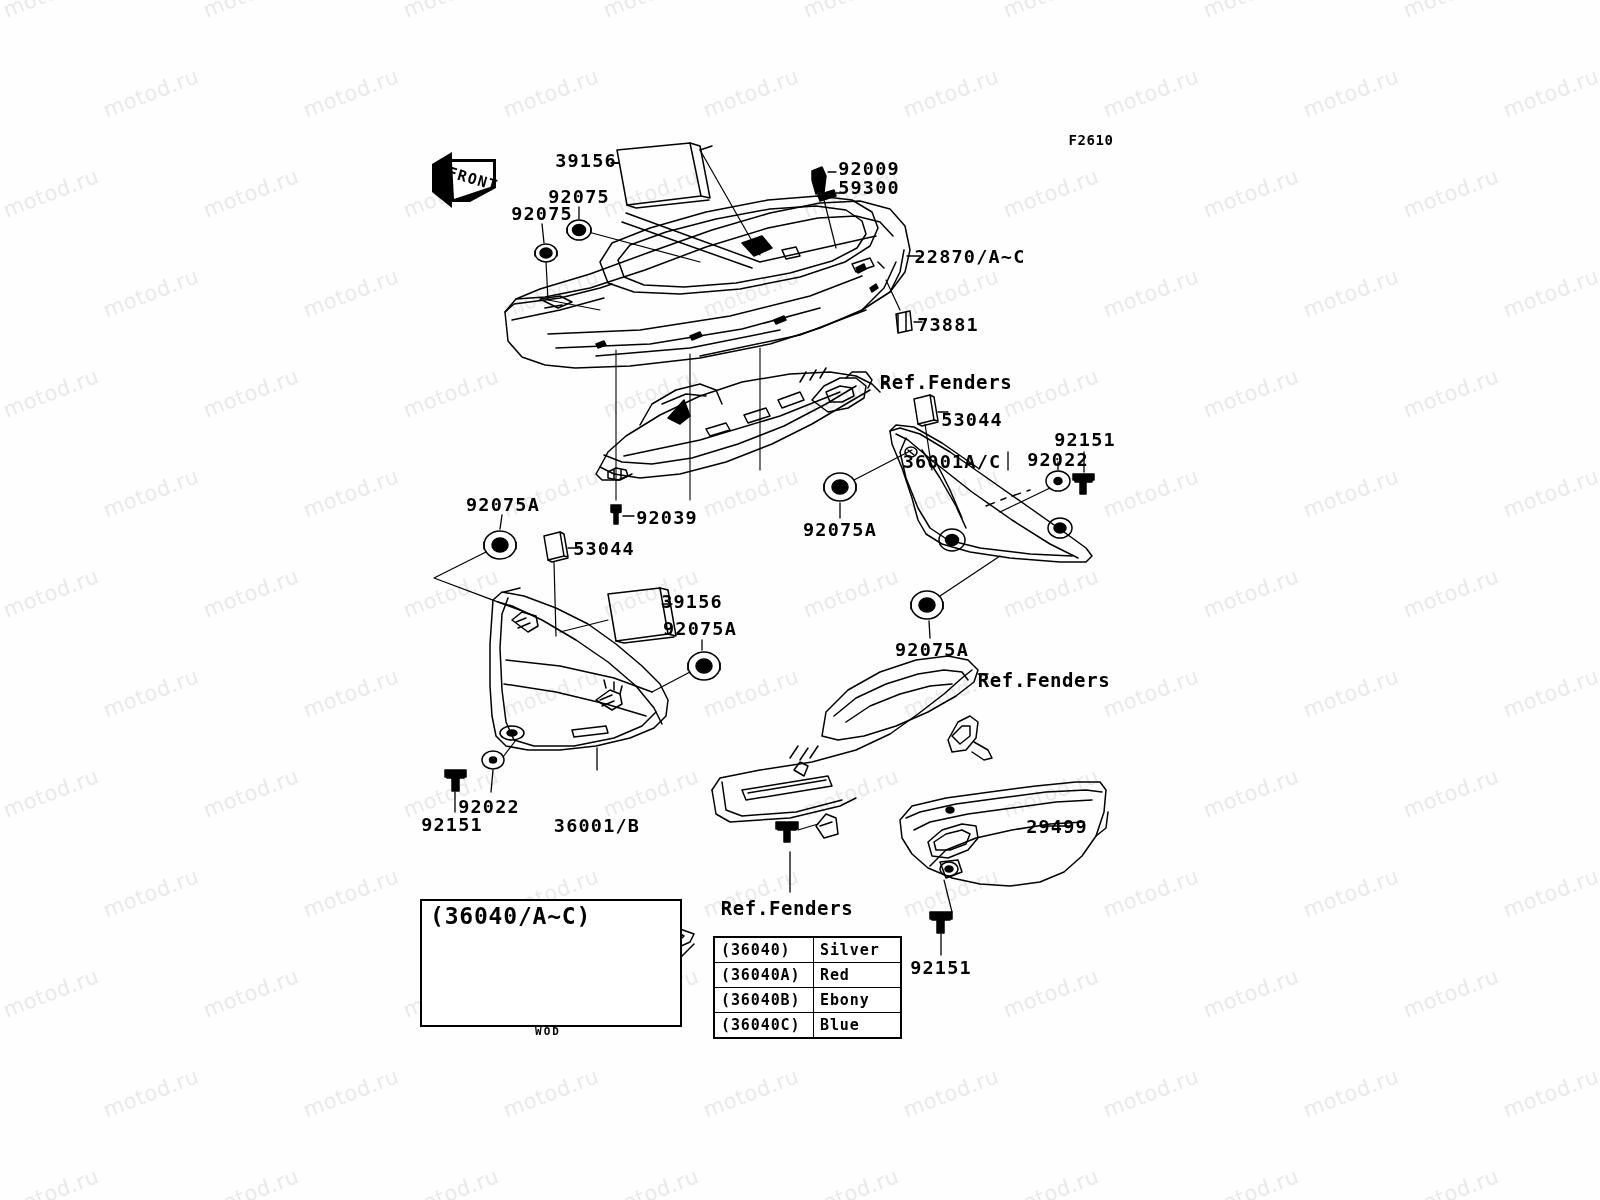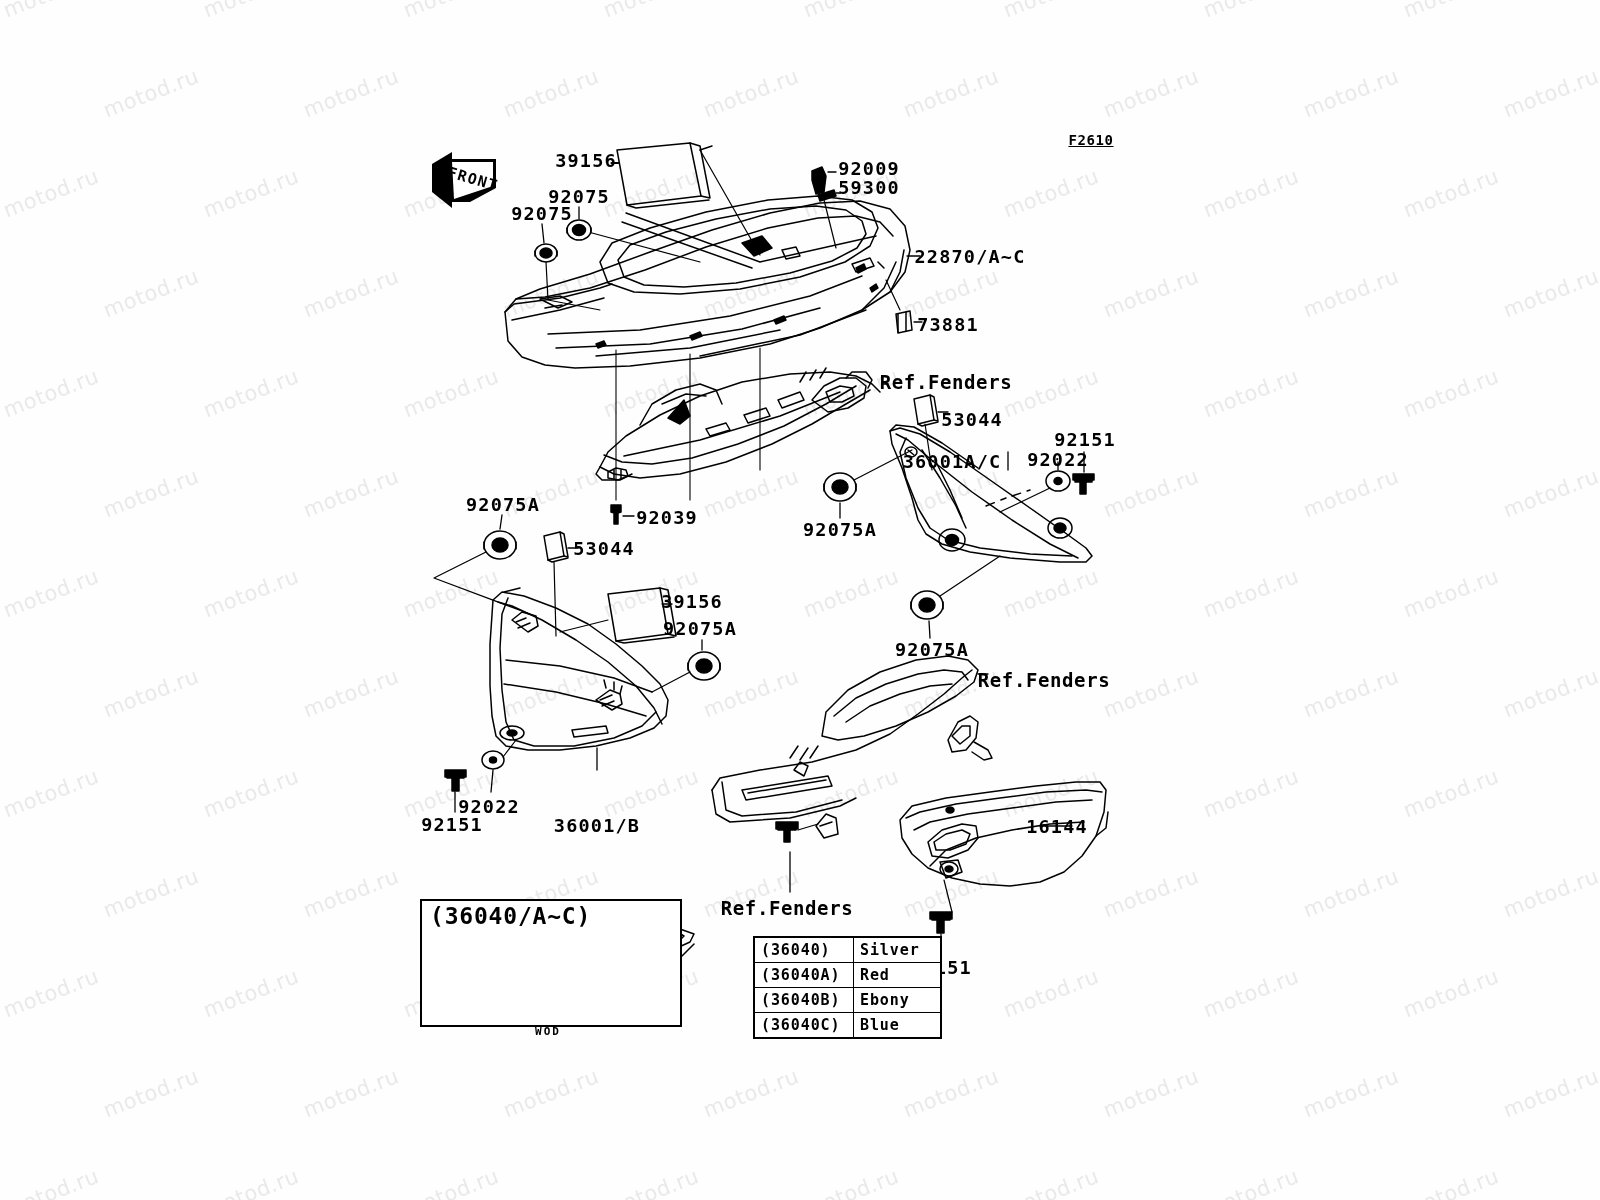--- a/index.html
+++ b/index.html
@@ -24,21 +24,21 @@
     font-weight:700;font-size:18.5px;letter-spacing:1.2px;
     transform:translate(-50%,-50%);
   }
   .lbl.sm{font-size:19px;letter-spacing:.6px;}
   .lbl.code{font-size:14px;letter-spacing:.6px;font-weight:700;}
   .lbl.inset{font-size:23px;letter-spacing:.8px;transform:none;}
   .lbl.wod{font-size:11px;letter-spacing:2px;}
   
   #legend{
     position:absolute;left:713px;top:936px;z-index:3;
-    border:2px solid #000;border-collapse:collapse;background:#fff;margin-left:40px;
+    border:2px solid #000;border-collapse:collapse;background:#fff;
   }
   #legend td{
     border:1px solid #000;padding:1px 6px;height:22px;
     font-family:"DejaVu Sans Mono","Liberation Mono",monospace;
     font-weight:700;font-size:15px;letter-spacing:.9px;color:#000;
     white-space:nowrap;vertical-align:middle;
   }
   #legend td.c0{min-width:86px;}
   #legend td.c1{min-width:74px;}
   
@@ -532,21 +532,21 @@
 <svg id="front-badge" viewBox="0 0 72 62">
   <g>
     <path d="M2 14 L22 2 L22 9 L66 9 L66 38 L40 52 L22 52 L22 58 L2 42 Z" fill="#000"></path>
     <path d="M22 12 L63 12 L63 36 L24 49 Z" fill="#fff"></path>
     <text x="42" y="34" font-family="DejaVu Sans Mono, Liberation Mono, monospace" font-size="15" font-weight="700" fill="#000" text-anchor="middle" transform="rotate(16 42 32)" letter-spacing="1.4">FRONT</text>
   </g>
 </svg>
 
 <div class="lbl wod" style="left:548px;top:1031px;">WOD</div>
 
-<div class="lbl code" style="left:1091px;top:140px;text-decoration:underline;">F2610</div>
+<div class="lbl code" style="left:1091px;top:140px;">F2610</div>
 
 <div id="labels">
     <div class="lbl" style="left: 586px; top: 160px;">39156</div>
     <div class="lbl" style="left: 869px; top: 168px;">92009</div>
     <div class="lbl" style="left: 869px; top: 187px;">59300</div>
     <div class="lbl" style="left: 579px; top: 196px;">92075</div>
     <div class="lbl" style="left: 542px; top: 213px;">92075</div>
     <div class="lbl" style="left: 970px; top: 256px;">22870/A~C</div>
     <div class="lbl" style="left: 948px; top: 324px;">73881</div>
     <div class="lbl sm" style="left: 946px; top: 382px;">Ref.Fenders</div>
@@ -558,21 +558,21 @@
     <div class="lbl" style="left: 840px; top: 529px;">92075A</div>
     <div class="lbl" style="left: 503px; top: 504px;">92075A</div>
     <div class="lbl" style="left: 604px; top: 548px;">53044</div>
     <div class="lbl" style="left: 692px; top: 601px;">39156</div>
     <div class="lbl" style="left: 700px; top: 628px;">92075A</div>
     <div class="lbl" style="left: 932px; top: 649px;">92075A</div>
     <div class="lbl sm" style="left: 1044px; top: 680px;">Ref.Fenders</div>
     <div class="lbl" style="left: 597px; top: 811px; margin-top: 14px;">36001/B</div>
     <div class="lbl" style="left: 489px; top: 806px;">92022</div>
     <div class="lbl" style="left: 452px; top: 824px;">92151</div>
-    <div class="lbl" style="left: 1057px; top: 826px;">16144</div>
+    <div class="lbl" style="left: 1057px; top: 826px;">29499</div>
     <div class="lbl sm" style="left: 787px; top: 908px;">Ref.Fenders</div>
     <div class="lbl" style="left: 941px; top: 967px;">92151</div>
   </div>
 
 <table id="legend">
   <tbody id="legend-body">
       <tr>
         <td class="c0">(36040)</td>
         <td class="c1">Silver</td>
       </tr>

